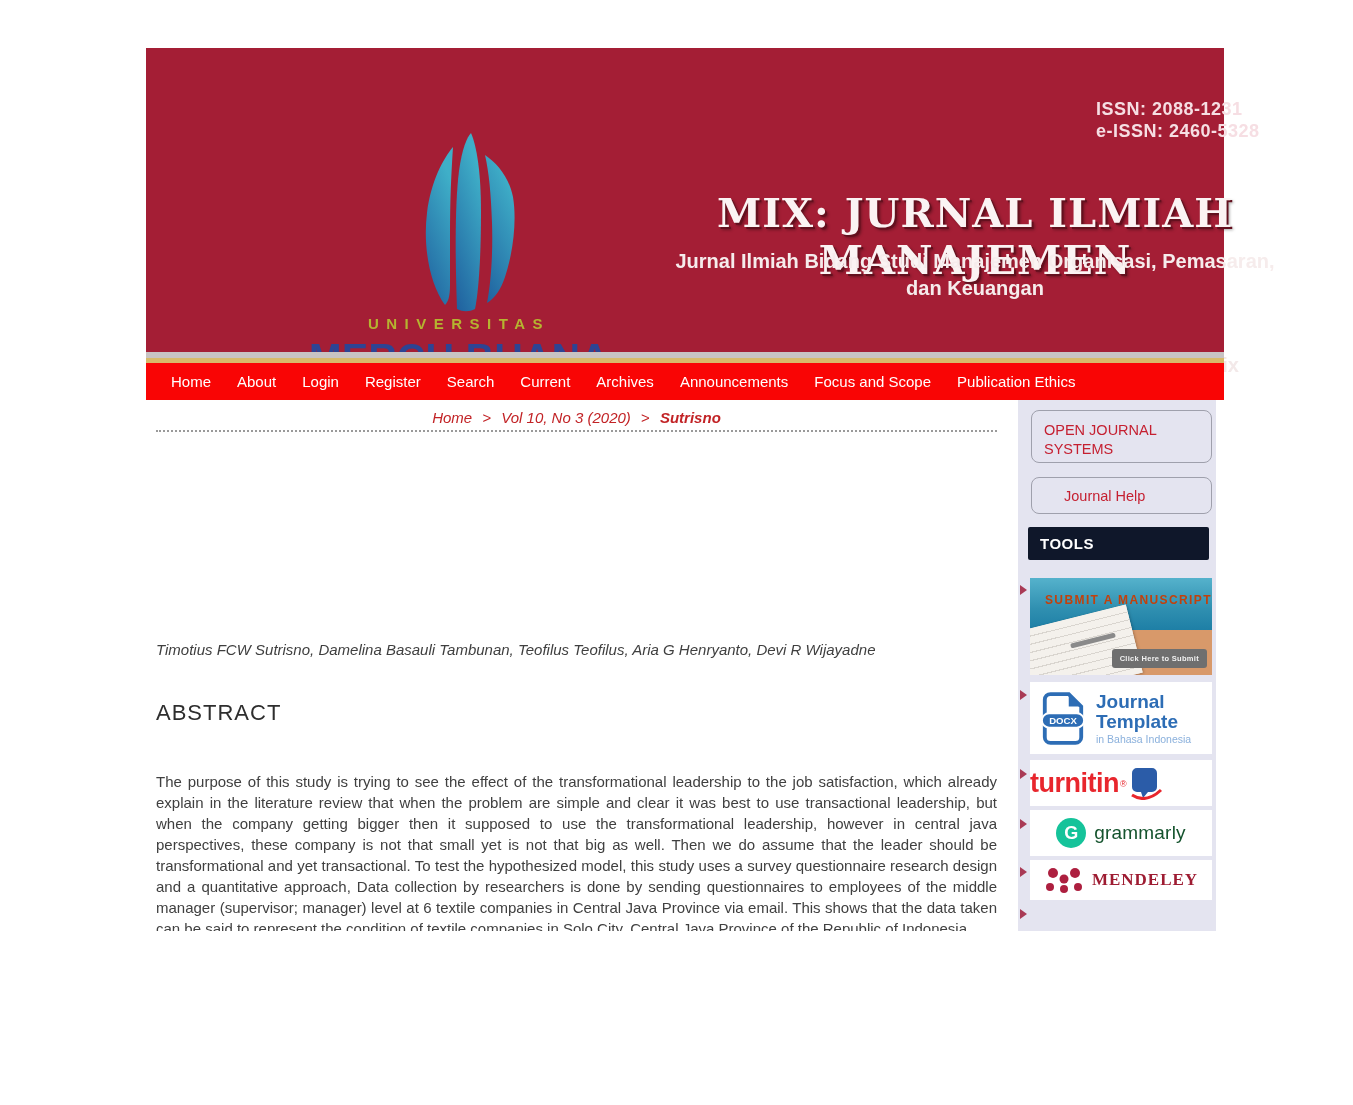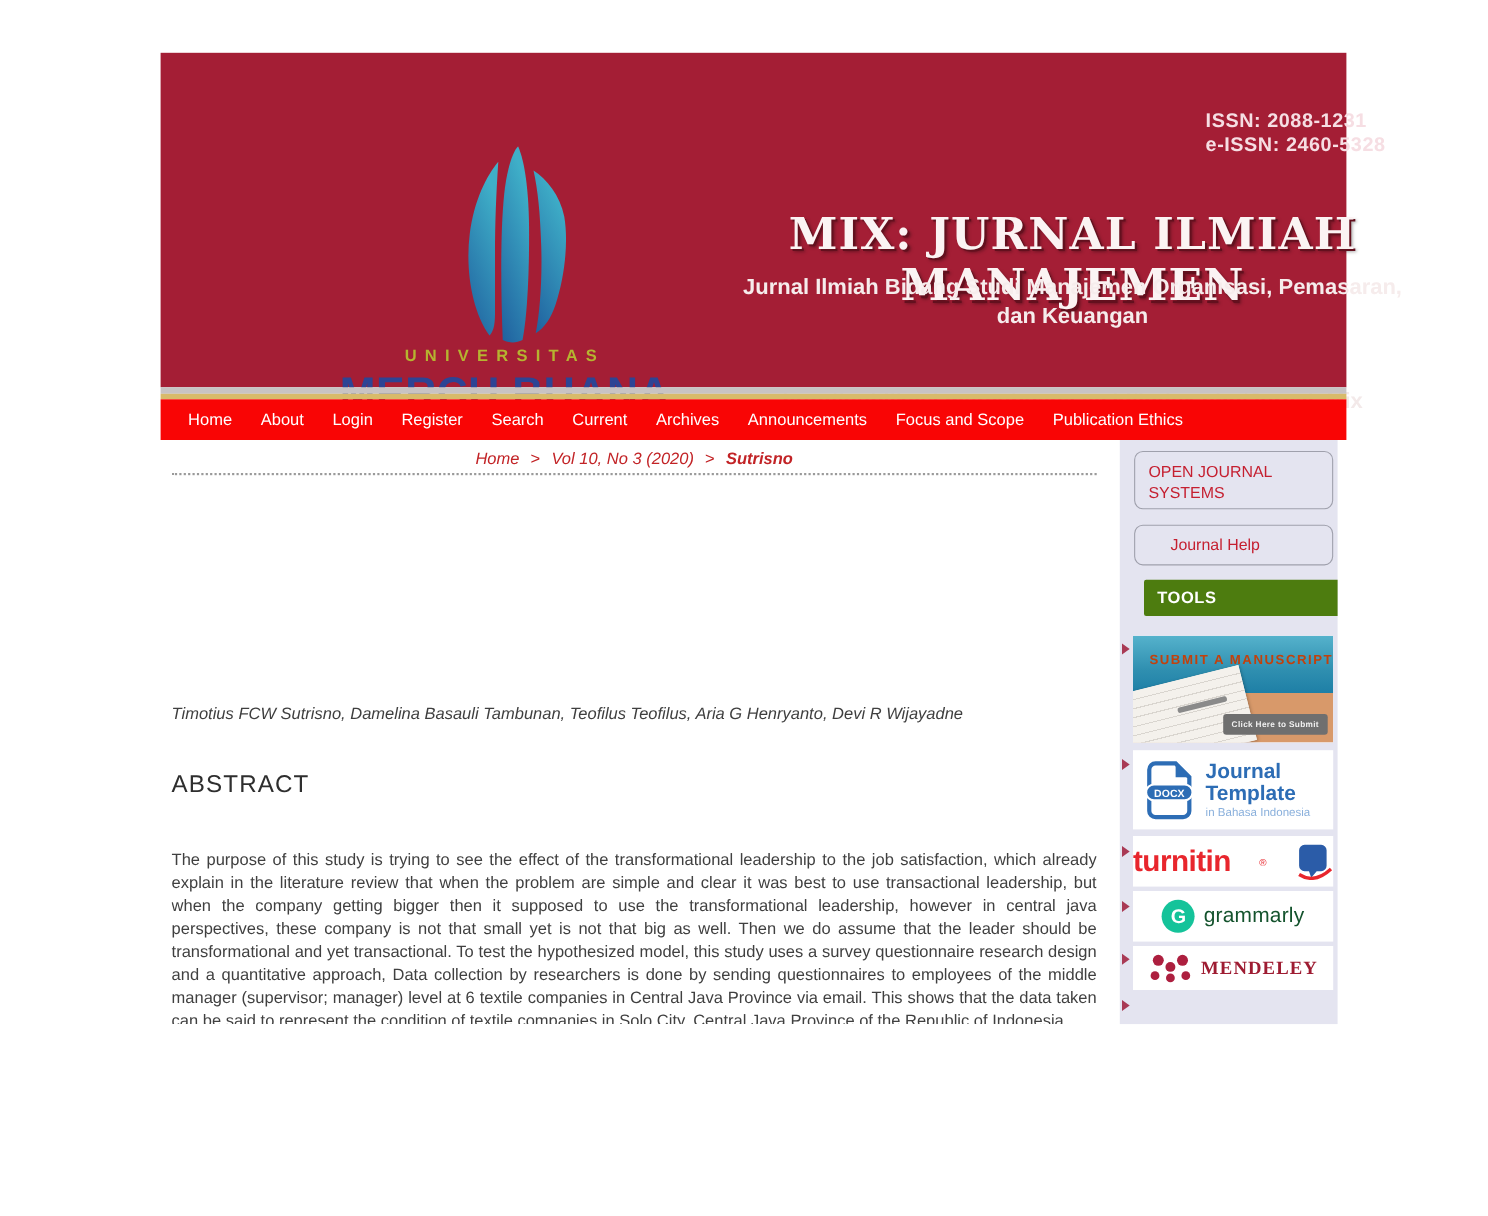--- a/index.html
+++ b/index.html
@@ -47,21 +47,21 @@
   .abs-head { position:absolute; left:156px; top:700px; font-size:22px; font-weight:400; color:#2E2E2E; letter-spacing:1px; }
   .abs-text { position:absolute; left:156px; top:771px; width:841px; height:160px; overflow:hidden;
               font-size:15px; line-height:21px; text-align:justify; color:#404040; }
 
   
   .sidebar { position:absolute; left:1018px; top:400px; width:198px; height:531px; background:#E4E4F0; overflow:hidden; }
   .sb-box { position:absolute; left:13px; width:181px; border:1px solid #9FA0AC; border-radius:8px;
             background:transparent; color:#C51F30; font-size:14.5px; line-height:19px; padding:10px 12px; cursor:pointer; }
   .sb-box1 { top:10px; height:53px; }
   .sb-box2 { top:77px; height:37px; padding-top:9px;padding-left:32px; }
-  .sb-tools { position:absolute; left:22px; top:127px; width:181px; height:33px; background:#4d7c0f;
+  .sb-tools { position:absolute; left:10px; top:127px; width:181px; height:33px; background:#0f172a;
               color:#fff; font-weight:bold; font-size:15px; line-height:33px; padding-left:12px;
               letter-spacing:.5px; border-radius:2px; }
   .badge { position:absolute; left:12px; width:182px; background:#fff; cursor:pointer; display:block; }
 
   
   .banner { top:178px; height:97px; overflow:hidden; }
   .banner-top { position:absolute; left:0; top:0; width:100%; height:52px;
                 background:linear-gradient(180deg,#55B2CC 0%,#2F8FB0 60%,#1E7FA6 100%); }
   .banner-title { position:absolute; left:0; top:15px; width:100%; text-align:right; color:#c2410c;
                   font-size:12px; font-weight:bold; letter-spacing:1.4px; }
@@ -74,21 +74,21 @@
   .banner-btn { position:absolute; right:5px; bottom:7px; background:#6F6F6F; color:#F2F2F2;
                 font-size:7.5px; font-weight:bold; padding:5px 8px; border-radius:3px; letter-spacing:.3px; }
 
   
   .template { top:282px; height:72px; display:flex; align-items:center; padding-left:10px; }
   .tpl-text { margin-left:10px; }
   .tpl-l1, .tpl-l2 { color:#2D6DB5; font-size:19px; font-weight:bold; line-height:20px; }
   .tpl-l3 { color:#8AB0DC; font-size:10.5px; margin-top:1px; }
 
   
-  .turnitin { top:360px; height:46px; display:flex; align-items:center; justify-content:space-between; }
+  .turnitin { top:360px; height:46px; display:flex; align-items:center; justify-content:flex-start; }
   .tn-text { color:#E8262D; font-size:27px; font-weight:bold; letter-spacing:-.5px; }
   .tn-reg { color:#E8262D; font-size:9px; vertical-align:top; margin:2px 2px 0 1px; }
 
   
   .grammarly { top:410px; height:46px; display:flex; align-items:center; justify-content:center; gap:8px; }
   .g-circle { width:30px; height:30px; border-radius:50%; background:#15C39A; color:#fff; font-weight:bold;
               font-size:18px; display:flex; align-items:center; justify-content:center; }
   .g-text { color:#14532d; font-size:19px; font-weight:normal; letter-spacing:.2px;text-align:right; }
 
   

